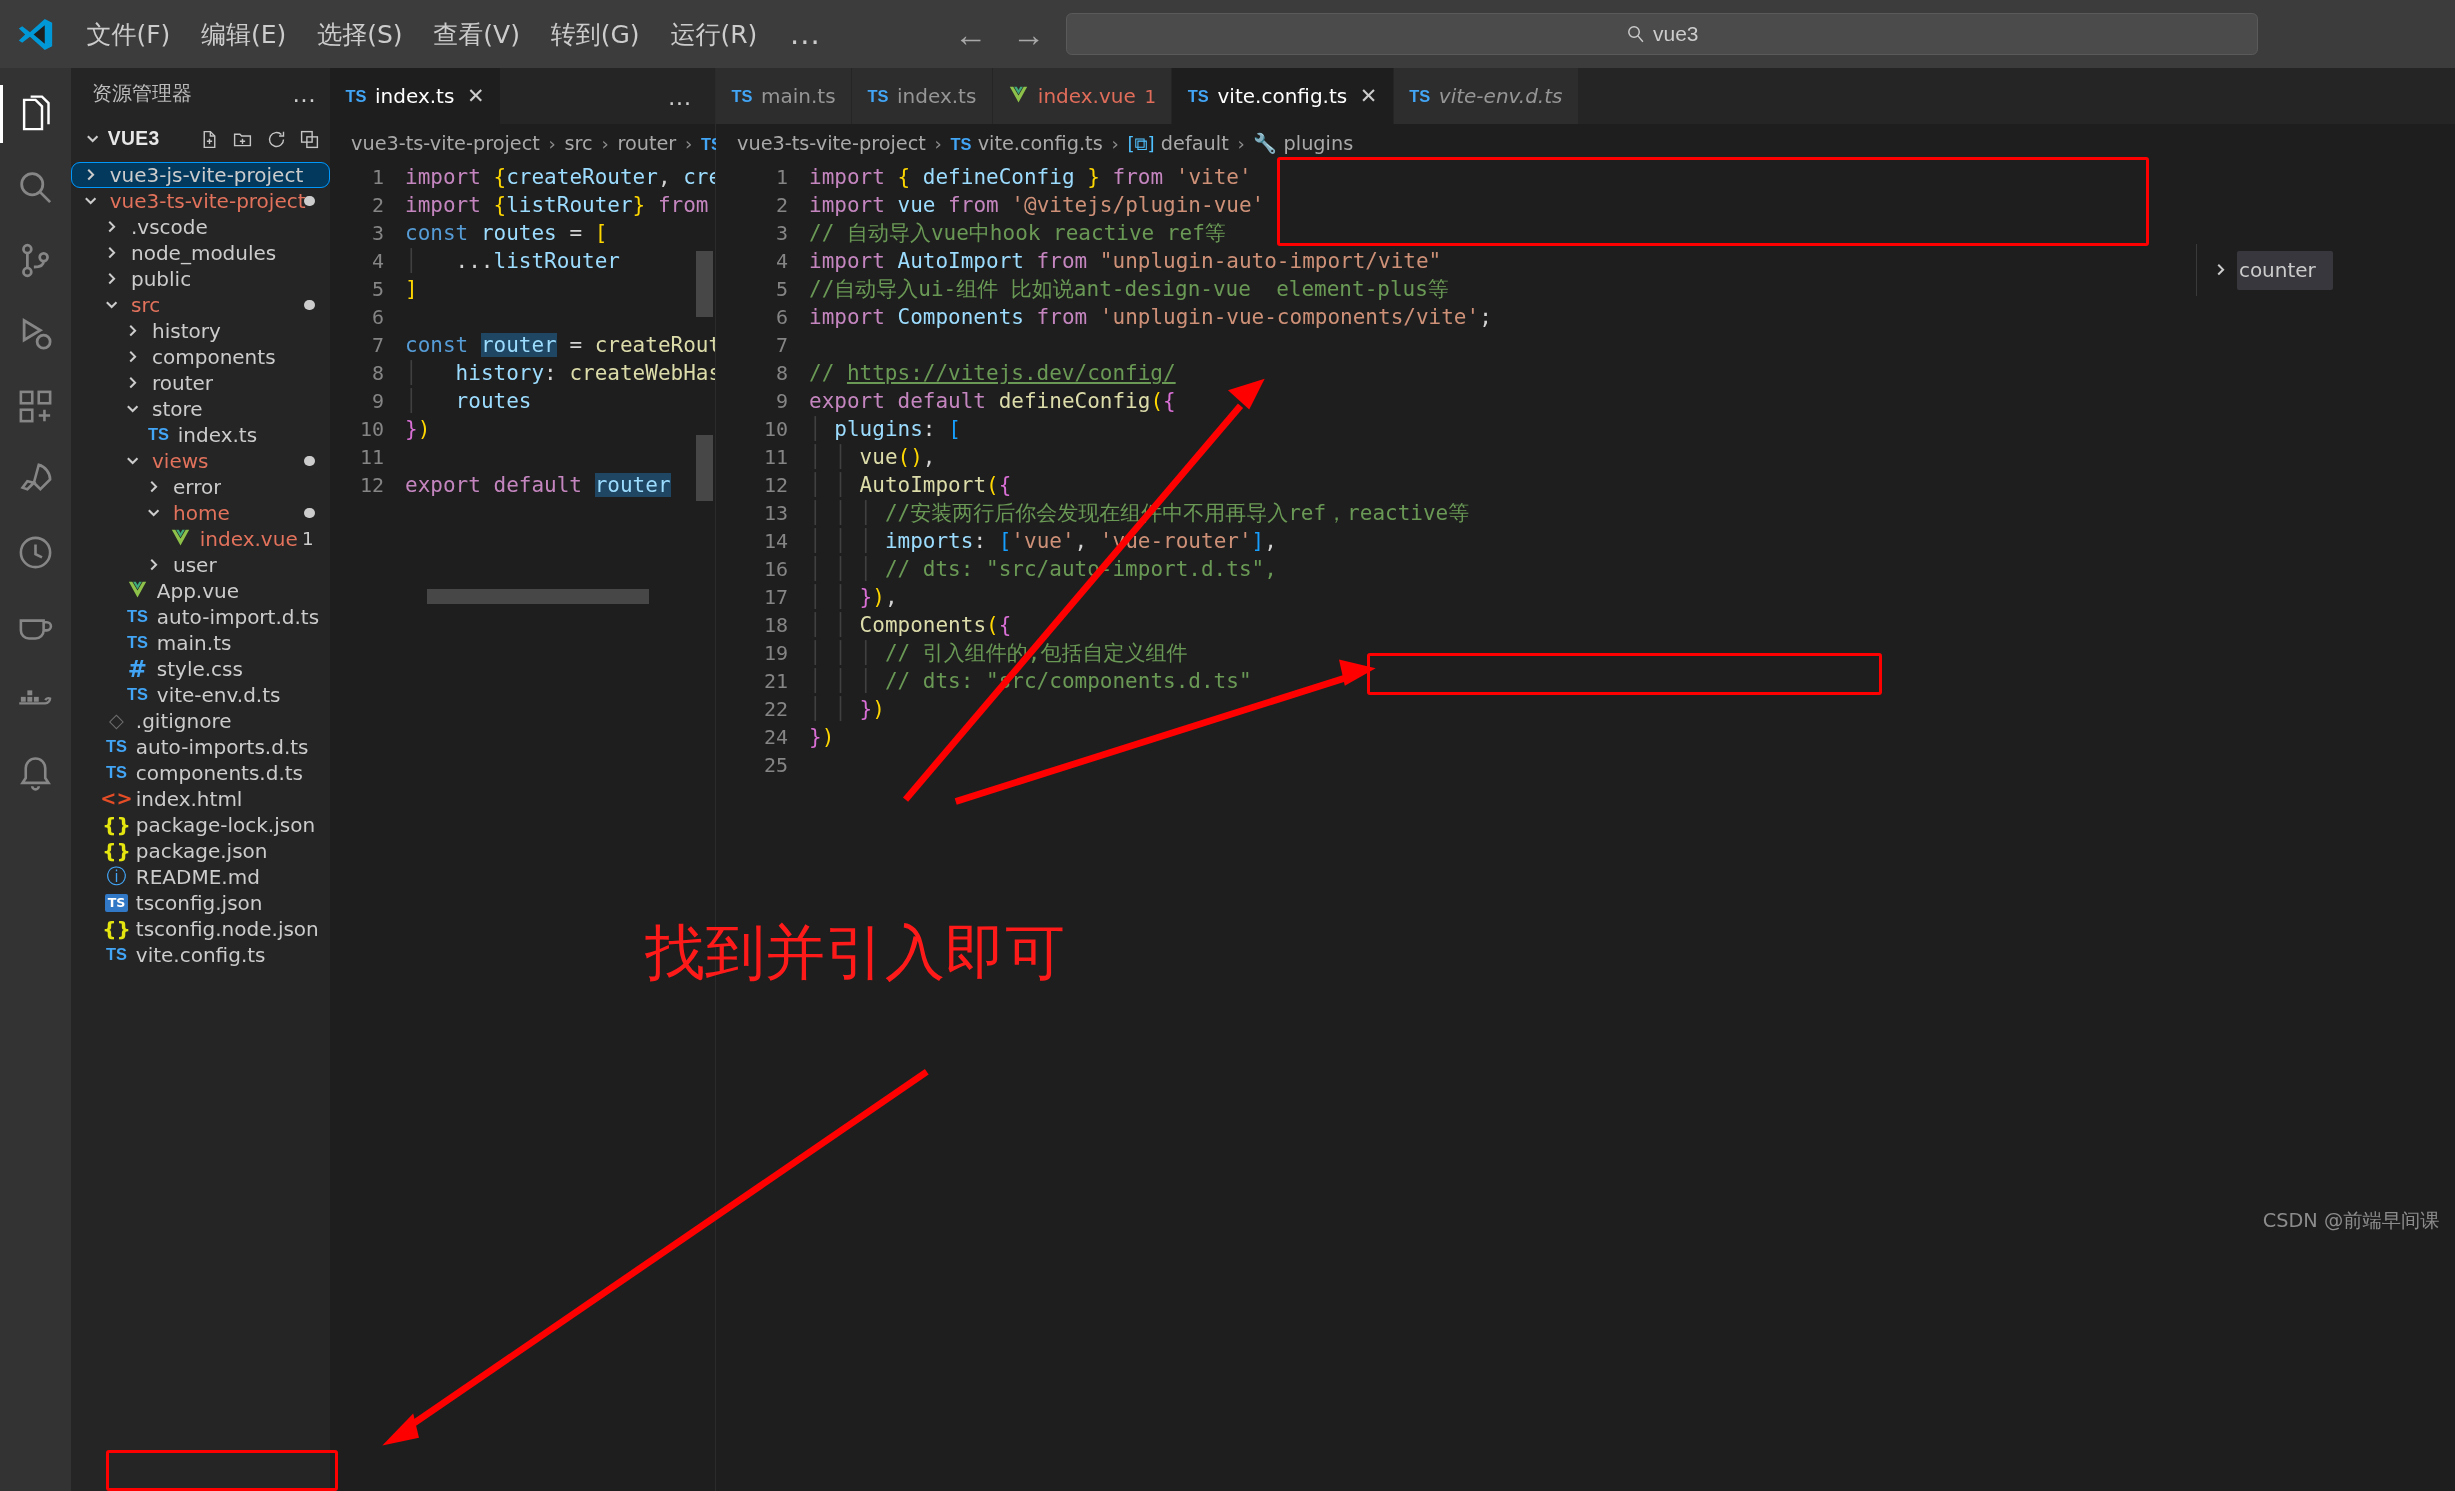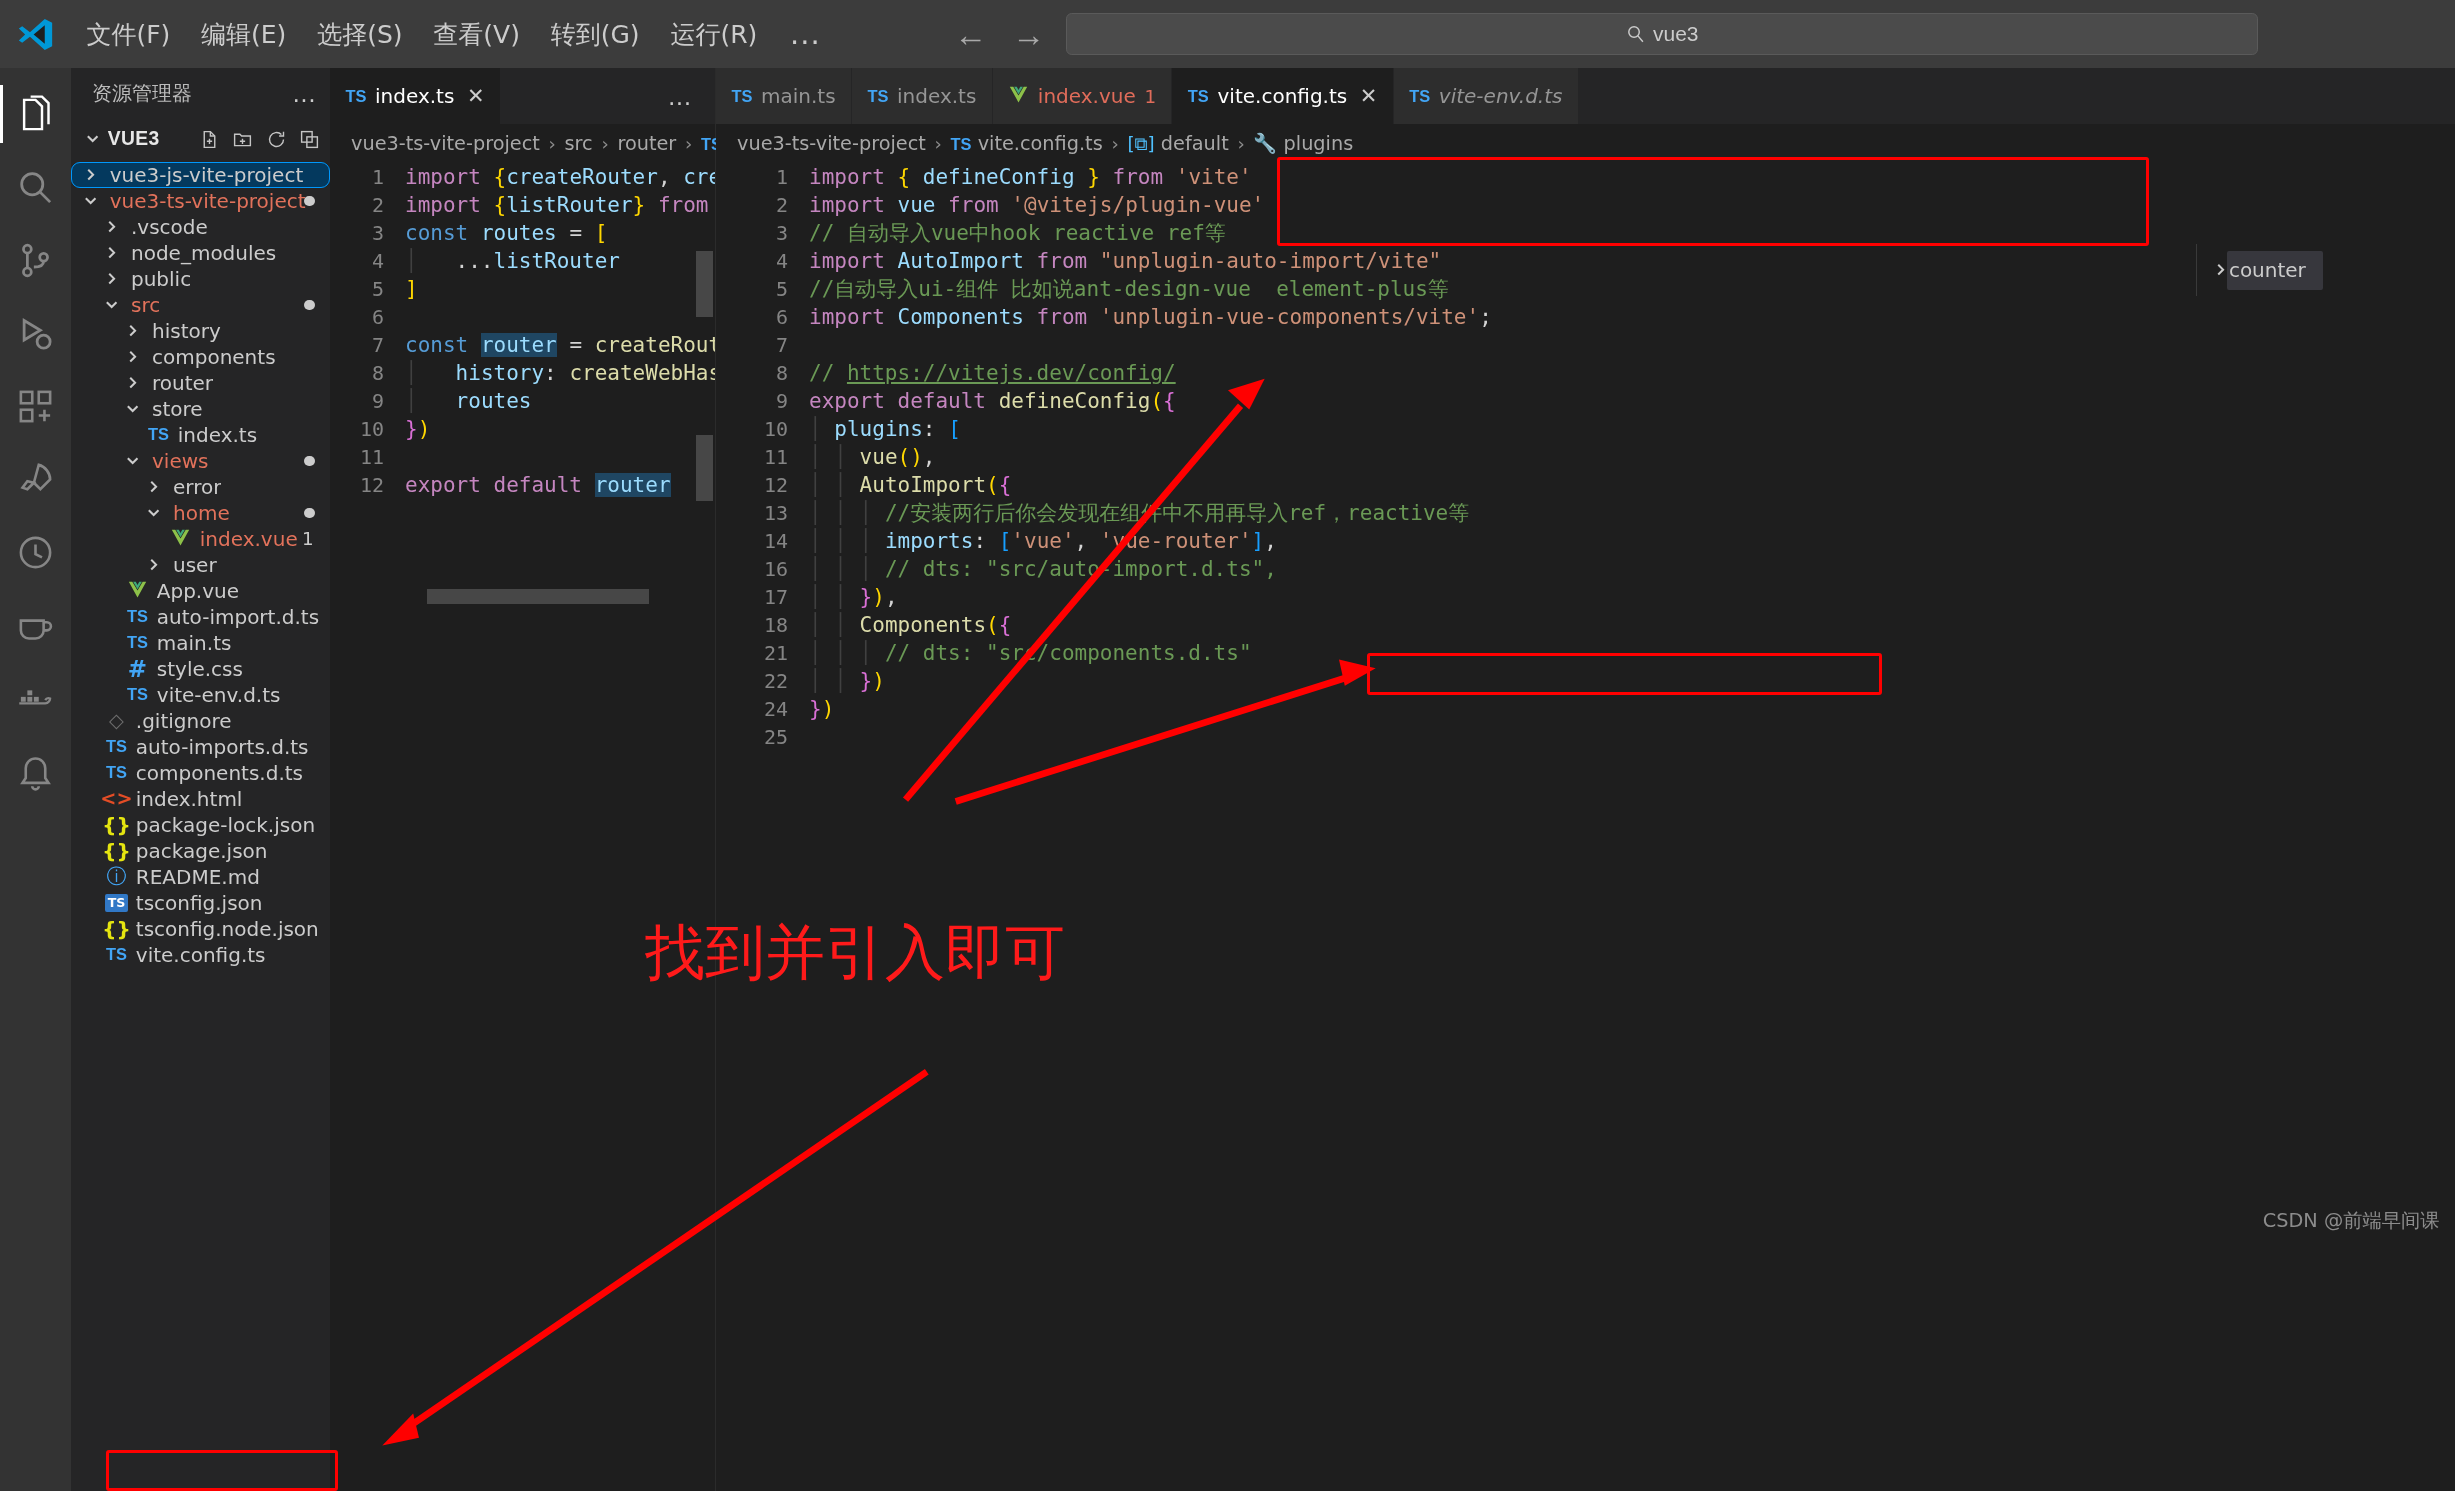--- a/index.html
+++ b/index.html
@@ -152,21 +152,21 @@
   }
 
   
   .outline-panel {
     position: absolute; top: 176px; right: 0; width: 259px; height: 52px;
     background: #1e1e1e; display: flex; align-items: center;
     border-left: 1.9px solid #3a3a3a;
   }
   .outline-row {
     display: flex; align-items: center; gap: 5.8px; height: 39px;
-    background: #37373d; margin-left: 30px; padding: 0 17.4px 0 1.9px; border-radius: 1.9px;
+    background: #37373d; margin-left: 40px; padding: 0 17.4px 0 1.9px; border-radius: 1.9px;
   }
   .outline-row .lbl { color: #cccccc; font-size: 20px; font-family: "DejaVu Sans", sans-serif; }
   .outline-chev { position: absolute; left: 13.5px; color: #cccccc; }
 
   
   .anno { position: absolute; pointer-events: none; }
   .anno-box { border: 3.9px solid #ff0000; border-radius: 2.9px; }
   .anno-text {
     color: #ff1a1a; font-size: 60px; font-family: "DejaVu Sans", sans-serif;
     font-weight: 400; white-space: nowrap;
@@ -649,20 +649,21 @@
           <div class="cline"><span class="gutter">8</span><span class="ctext"><span class="cmt">// </span><span class="cmt link-u">https://vitejs.dev/config/</span></span></div>
           <div class="cline"><span class="gutter">9</span><span class="ctext"><span class="kw">export</span> <span class="kw">default</span> <span class="fn">defineConfig</span><span class="b-y">(</span><span class="b-p">{</span></span></div>
           <div class="cline"><span class="gutter">10</span><span class="ctext"><span class="ind">│</span> <span class="var">plugins</span>: <span class="b-b">[</span></span></div>
           <div class="cline"><span class="gutter">11</span><span class="ctext"><span class="ind">│ │</span> <span class="fn">vue</span><span class="b-y">(</span><span class="b-y">)</span>,</span></div>
           <div class="cline"><span class="gutter">12</span><span class="ctext"><span class="ind">│ │</span> <span class="fn">AutoImport</span><span class="b-y">(</span><span class="b-p">{</span></span></div>
           <div class="cline"><span class="gutter">13</span><span class="ctext"><span class="ind">│ │ │</span> <span class="cmt">//安装两行后你会发现在组件中不用再导入ref，reactive等</span></span></div>
           <div class="cline"><span class="gutter">14</span><span class="ctext"><span class="ind">│ │ │</span> <span class="var">imports</span>: <span class="b-b">[</span><span class="str">'vue'</span>, <span class="str">'vue-router'</span><span class="b-b">]</span>,</span></div>
           <div class="cline"><span class="gutter">16</span><span class="ctext"><span class="ind">│ │ │</span> <span class="cmt">// dts: "src/auto-import.d.ts",</span></span></div>
           <div class="cline"><span class="gutter">17</span><span class="ctext"><span class="ind">│ │</span> <span class="b-p">}</span><span class="b-y">)</span>,</span></div>
           <div class="cline"><span class="gutter">18</span><span class="ctext"><span class="ind">│ │</span> <span class="fn">Components</span><span class="b-y">(</span><span class="b-p">{</span></span></div>
+          <div class="cline"><span class="gutter">19</span><span class="ctext"><span class="ind">│ │ │</span> <span class="cmt">// 引入组件的,包括自定义组件</span></span></div>
           <div class="cline"><span class="gutter">21</span><span class="ctext"><span class="ind">│ │ │</span> <span class="cmt">// dts: "src/components.d.ts"</span></span></div>
           <div class="cline"><span class="gutter">22</span><span class="ctext"><span class="ind">│ │</span> <span class="b-p">}</span><span class="b-y">)</span></span></div>
           <div class="cline"><span class="gutter">24</span><span class="ctext"><span class="b-p">}</span><span class="b-y">)</span></span></div>
           <div class="cline"><span class="gutter">25</span><span class="ctext"></span></div>
         </div>
 
       <div class="outline-panel">
         <svg class="chev outline-chev" viewBox="0 0 16 16" fill="none" stroke="#cccccc" stroke-width="1.7">
             <polyline points="6,4 10,8 6,12"></polyline>
           </svg>

